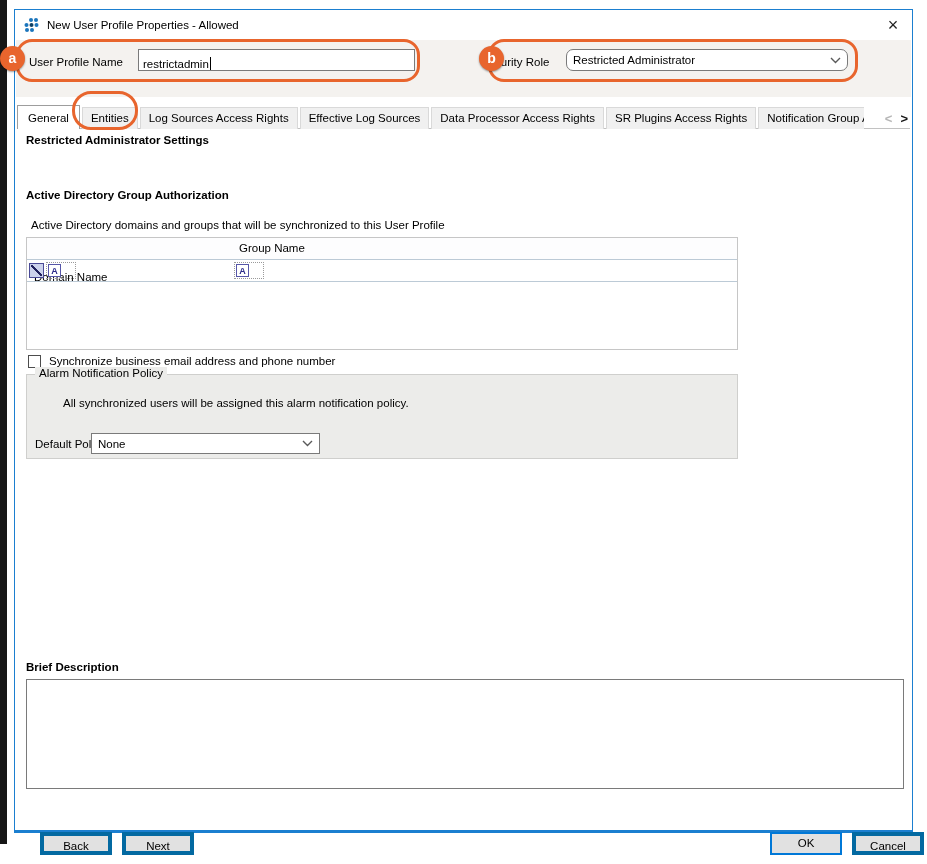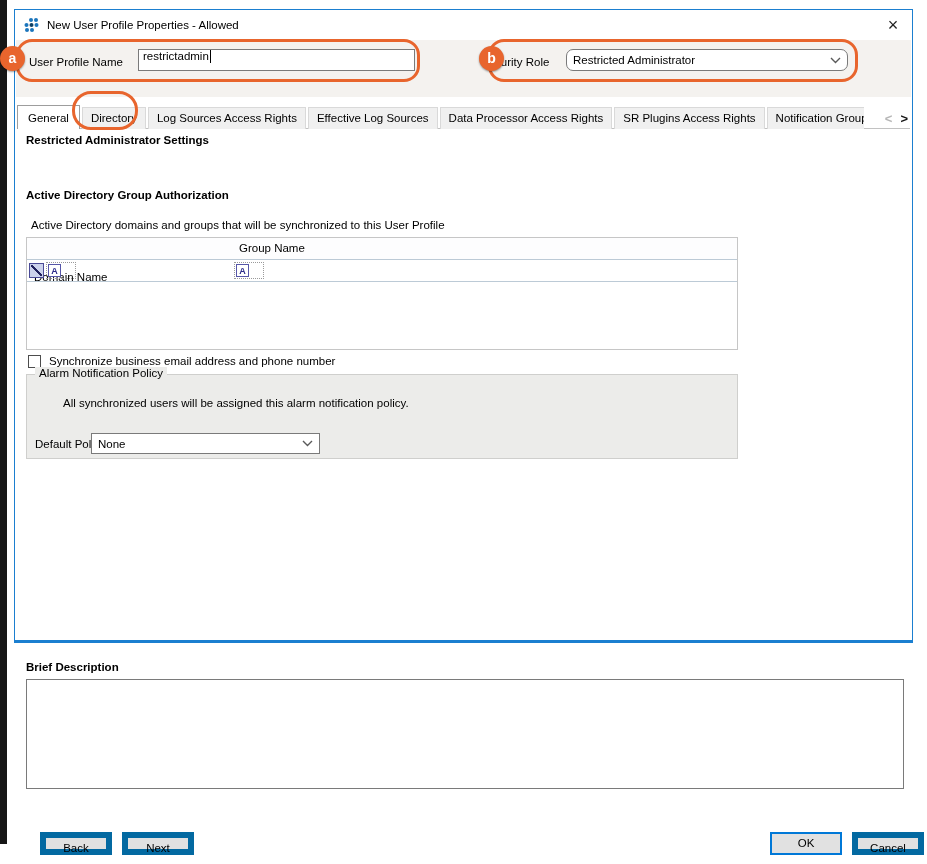--- a/index.html
+++ b/index.html
@@ -4,39 +4,39 @@
 <style>
   * { margin:0; padding:0; box-sizing:border-box; }
   html,body { background:#fff; }
   .stage {
     position:relative; width:927px; height:864px; overflow:hidden;
     font-family:"Liberation Sans", sans-serif; font-size:11.5px; color:#000; background:#fff;
   }
   .left-strip { position:absolute; left:0; top:0; width:7px; height:844px; background:#161616; }
 
   .dialog {
-    position:absolute; left:14px; top:9px; width:899px; height:634px;
+    position:absolute; left:14px; top:9px; width:899px; height:824px;
     background:#fff; border:1px solid #1b7fd0; border-bottom-width:3px;
   }
 
   
   .titlebar { position:absolute; left:0; top:0; right:0; height:30px; background:#fff; }
   .logo { position:absolute; left:9px; top:7px; width:16px; height:16px; }
   .win-title { position:absolute; left:32px; top:0; line-height:30px; font-size:11.5px; color:#000; }
   .close-btn { position:absolute; right:6px; top:2px; width:26px; height:26px; text-align:center;
     line-height:26px; font-size:18px; color:#222; cursor:default; }
 
   
   .headerband { position:absolute; left:1px; right:1px; top:30px; height:57px; background:#f4f2ef; }
   .lbl { position:absolute; white-space:nowrap; }
   .lbl-upn { left:13px; top:16px; }
   .lbl-role { left:465px; top:16px; }
   .textbox {
     position:absolute; left:122px; top:9px; width:277px; height:22px;
-    background:#fff; border:1px solid #7a7a7a; display:flex; align-items:flex-start; padding:0 4px;
+    background:#fff; border:1px solid #7a7a7a; display:flex; align-items:flex-end; padding:0 4px;
   }
   .caret { display:inline-block; width:1px; height:13px; background:#000; margin-left:1px; }
   .combo {
     background:#fff; border:1px solid #7a7a7a; display:flex; align-items:center;
     justify-content:space-between; padding:0 6px;
   }
   .combo-role { position:absolute; left:550px; top:9px; width:282px; height:22px;border-radius:7px; }
   .chev { flex:0 0 auto; }
 
   
@@ -96,21 +96,21 @@
   .gb-text { position:absolute; left:8px; top:22px; white-space:nowrap;margin-left:28px; }
   .gb-policy-label { position:absolute; left:8px; top:63px; white-space:nowrap; }
   .combo-policy { position:absolute; left:64px; top:58px; width:229px; height:21px; }
 
   
   .desc-label { left:9px; top:532px; }
   .desc-box { position:absolute; left:9px; top:550px; width:878px; height:110px;
     background:#fff; border:1px solid #7a7a7a; }
 
   
-  .btn { position:absolute; width:72px; height:23px; background:#e1e1e1; border:6px solid #0369a1;
+  .btn { position:absolute; width:72px; height:23px; background:#e1e1e1; border:4px solid #0369a1;
     text-align:center; line-height:21px; cursor:default; }
   .btn-back { left:25px; top:822px; }
   .btn-next { left:107px; top:822px; }
   .btn-ok { left:755px; top:822px; border:2px solid #0078d7; line-height:19px; }
   .btn-cancel { left:837px; top:822px; }
 
   
   .ann { position:absolute; z-index:10; pointer-events:none; }
   .ann-rect { border:3px solid #e8652d; border-radius:16px; }
   .rect-a { left:16px; top:39px; width:404px; height:43px; }
@@ -156,21 +156,21 @@
         <span>Restricted Administrator</span>
         <svg class="chev" width="11" height="7" viewBox="0 0 11 7">
           <polyline points="1,1 5.5,5.5 10,1" fill="none" stroke="#5a5a5a" stroke-width="1.4"></polyline>
         </svg>
       </div>
     </div>
 
     <div class="tabstrip">
       <div class="tabs-scroller">
         <div class="tab selected">General</div>
-        <div class="tab">Directory</div>
+        <div class="tab">Entities</div>
         <div class="tab">Log Sources Access Rights</div>
         <div class="tab">Effective Log Sources</div>
         <div class="tab">Data Processor Access Rights</div>
         <div class="tab">SR Plugins Access Rights</div>
         <div class="tab">Notification Group Access Rights</div>
       </div>
       <div class="tab-arrows">
         <span class="tab-arrow-left">&lt;</span>
         <span class="tab-arrow-right">&gt;</span>
       </div>

